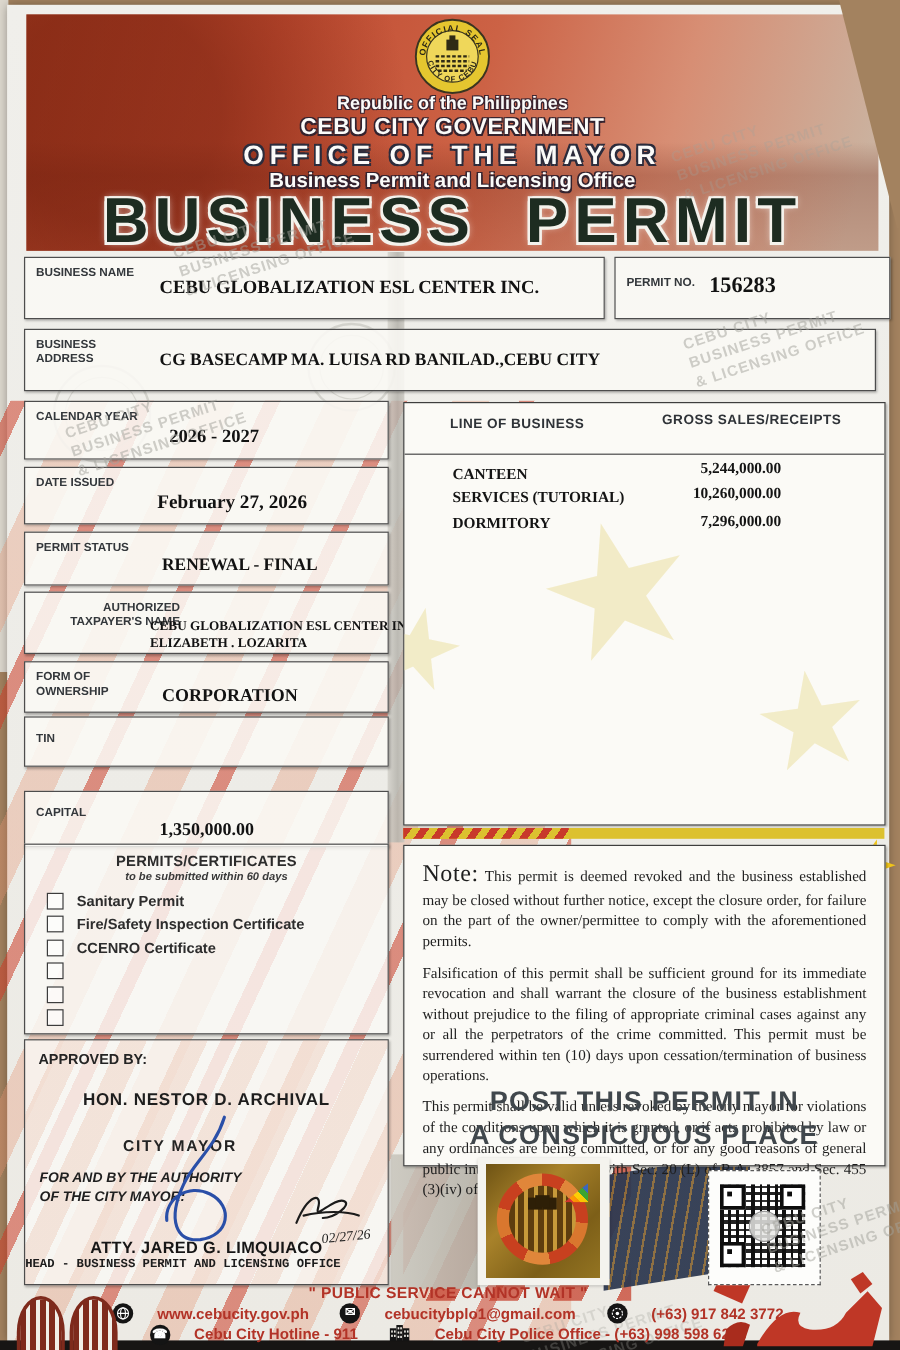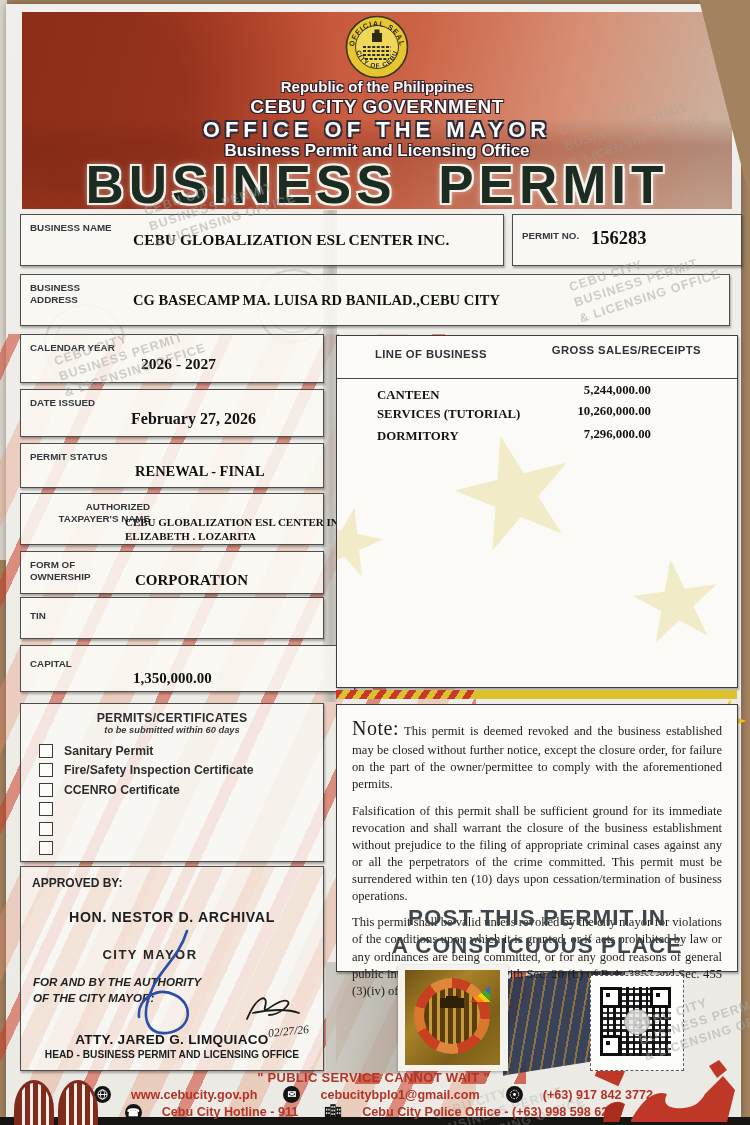--- a/index.html
+++ b/index.html
@@ -74,21 +74,21 @@
   .clabel{margin-left:11px;font-size:12.2px;font-weight:700;color:#2d2d2d;}
 
   
   .appr{background:rgba(250,249,245,.8);}
   .appr-inner{position:absolute;inset:0;background:repeating-linear-gradient(115deg,transparent 0 26px,rgba(226,160,130,.22) 26px 46px);}
   .ap-label{position:absolute;left:11px;top:9px;font-size:12px;font-weight:800;color:#242424;}
   .ap-mayor{position:absolute;top:42px;width:100%;text-align:center;font-size:14.2px;font-weight:800;color:#1e1e1e;letter-spacing:.6px;}
   .ap-title{position:absolute;top:80px;left:0;width:258px;text-align:center;font-size:13px;font-weight:800;color:#242424;letter-spacing:1.5px;}
   .ap-auth{position:absolute;left:12px;font-size:11.6px;font-weight:800;font-style:italic;color:#1f1f1f;}
   .ap-head{position:absolute;top:165px;width:100%;text-align:center;font-size:13.6px;font-weight:800;color:#161616;letter-spacing:.3px;}
-  .ap-headtitle{position:absolute;top:182px;width:100%;text-align:center;font-size:10.2px;font-weight:800;color:#1c1c1c;}
+  .ap-headtitle{position:absolute;top:182px;width:100%;font-size:10.2px;font-weight:800;color:#1c1c1c;font-family:Liberation Mono, monospace;}
   .sig-blue{position:absolute;left:88px;top:62px;z-index:3;}
   .sig-black{position:absolute;left:218px;top:122px;z-index:3;}
   .hand-date{position:absolute;left:247px;top:158px;z-index:3;font-family:"Liberation Serif",serif;font-style:italic;font-size:11.5px;color:#1b1b1b;transform:rotate(-6deg);}
 
   
   .holo-pad{position:absolute;left:392px;top:961px;width:110px;height:106px;background:#f4f3ee;box-shadow:0 1px 3px rgba(0,0,0,.3);z-index:2;}
   .holo{position:absolute;left:7px;top:5px;width:95px;height:95px;background:linear-gradient(135deg,#6e5314 0%,#a8822a 35%,#7d5f18 70%,#937422 100%);}
   .holo-ring{position:absolute;left:9px;top:8px;width:76px;height:76px;border-radius:50%;background:conic-gradient(#c8401f 0 30deg,#e0863a 30deg 60deg,#c8401f 60deg 95deg,#d9772e 95deg 130deg,#c8401f 130deg 170deg,#e0863a 170deg 205deg,#c8401f 205deg 245deg,#d9772e 245deg 285deg,#c8401f 285deg 325deg,#e0863a 325deg 360deg);}
   .holo-core{position:absolute;left:10px;top:10px;width:56px;height:56px;border-radius:50%;background:repeating-linear-gradient(90deg,#5d3d0e 0 5px,#c79a3a 5px 8px),#704d12;}
   .holo-castle{position:absolute;left:22px;top:8px;width:12px;height:10px;background:#2e1f07;box-shadow:-6px 2px 0 #2e1f07,6px 2px 0 #2e1f07;}
@@ -212,21 +212,21 @@
       <div class="fvalue" style="left:104px;top:36px;font-size:11px;">ELIZABETH . LOZARITA</div>
     </div>
     <div class="fbox" style="left:14px;top:547px;width:302px;height:41px;">
       <div class="flabel">FORM OF OWNERSHIP</div>
       <div class="fvalue" style="left:114px;top:20px;font-size:15px;">CORPORATION</div>
     </div>
     <div class="fbox" style="left:14px;top:593px;width:302px;height:40px;">
       <div class="flabel" style="top:12px;">TIN</div>
       <div class="fvalue" style="left:120px;top:14px;font-size:14px;"></div>
     </div>
-    <div class="fbox" style="left:14px;top:641px;width:302px;height:45px;padding-left:31px;">
+    <div class="fbox" style="left:14px;top:655px;width:302px;height:45px;">
       <div class="flabel" style="top:12px;">CAPITAL</div>
       <div class="fvalue" style="left:112px;top:24px;font-size:15px;">1,350,000.00</div>
     </div>
 
     <div class="panel" style="left:330px;top:331px;width:400px;height:351px;overflow:hidden;">
       <div class="lob-star" style="left:110px;top:80px;font-size:150px;transform:rotate(-14deg);">★</div>
       <div class="lob-star" style="left:-30px;top:160px;font-size:90px;transform:rotate(12deg);">★</div>
       <div class="lob-star" style="left:290px;top:210px;font-size:110px;transform:rotate(-8deg);">★</div>
       <div class="lob-head">
         <span class="c1">LINE OF BUSINESS</span>

